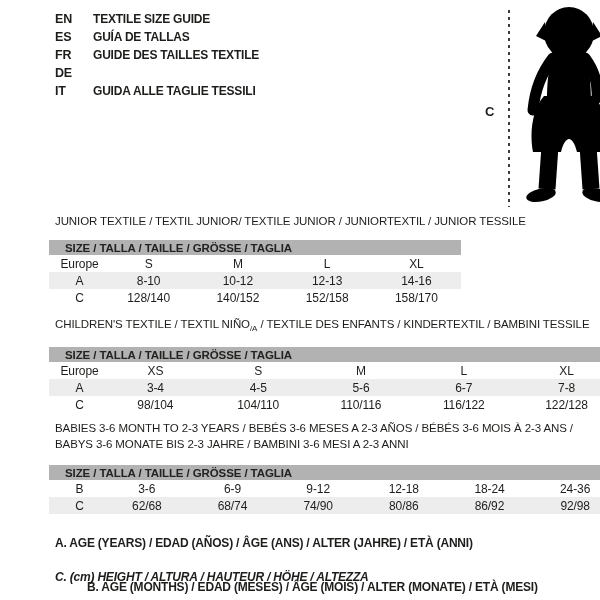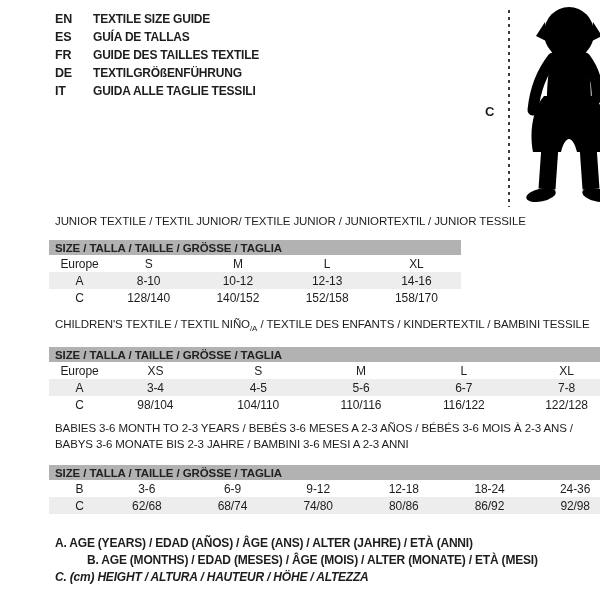--- a/index.html
+++ b/index.html
@@ -26,21 +26,21 @@
   .section-title { position:absolute; left:22px; font-size:11.5px; font-weight:400; letter-spacing:-0.1px; white-space:nowrap; }
   .section-title sub { font-size:8px; }
   .title-2line { line-height:16px; }
 
   
   .size-table { position:absolute; left:16px; }
   .w-junior { width:412px; }
   .w-wide   { width:569px; }
   .size-head {
     height:15px; background:#b2b2b2; display:flex; align-items:center;
-    padding-left:6px; font-size:11.5px; font-weight:700; color:#222220; letter-spacing:-0.1px;
+    padding-left:16px; font-size:11.5px; font-weight:700; color:#222220; letter-spacing:-0.1px;
   }
   .grid-row { display:grid; height:17px; align-items:center; font-size:12px; letter-spacing:-0.1px; }
   .grid-row.shade { background:#ededed; }
   .cols4 { grid-template-columns:55px repeat(4,1fr); }
   .cols5 { grid-template-columns:55px repeat(5,1fr); }
   .cols6 { grid-template-columns:55px repeat(6,1fr); }
   .row-label { padding-left:6px; text-align:center; }
   .cell { text-align:center; }
 
   
@@ -59,21 +59,20 @@
     <div class="lang-row">
       <span class="lang-code">ES</span>
       <span class="lang-label">GUÍA DE TALLAS</span>
     </div>
     <div class="lang-row">
       <span class="lang-code">FR</span>
       <span class="lang-label">GUIDE DES TAILLES TEXTILE</span>
     </div>
     <div class="lang-row">
       <span class="lang-code">DE</span>
-      <span class="lang-label">TEXTILGRÖßENFÜHRUNG</span>
     </div>
     <div class="lang-row">
       <span class="lang-code">IT</span>
       <span class="lang-label">GUIDA ALLE TAGLIE TESSILI</span>
     </div>
   </div>
 
   <div class="measure-line"></div>
   <div class="measure-label">C</div>
   <div class="baby-figure">
@@ -161,24 +160,24 @@
       <div class="cell">6-9</div>
       <div class="cell">9-12</div>
       <div class="cell">12-18</div>
       <div class="cell">18-24</div>
       <div class="cell">24-36</div>
     </div>
     <div class="grid-row cols6 shade">
       <div class="row-label">C</div>
       <div class="cell">62/68</div>
       <div class="cell">68/74</div>
-      <div class="cell">74/80</div>
+      <div class="cell">74/90</div>
       <div class="cell">80/86</div>
       <div class="cell">86/92</div>
       <div class="cell">92/98</div>
     </div>
   </div>
 
   <div class="legend-line" style="top:536px;">A. AGE (YEARS) / EDAD (AÑOS) / ÂGE (ANS) / ALTER (JAHRE) / ETÀ (ANNI)</div>
-  <div class="legend-line" style="top:553px;padding-left:32px;">B. AGE (MONTHS) / EDAD (MESES) / ÂGE (MOIS) / ALTER (MONATE) / ETÀ (MESI)</div>
+  <div class="legend-line" style="top:580px;padding-left:32px;">B. AGE (MONTHS) / EDAD (MESES) / ÂGE (MOIS) / ALTER (MONATE) / ETÀ (MESI)</div>
   <div class="legend-line" style="top:570px;font-style:italic;">C. (cm) HEIGHT / ALTURA / HAUTEUR / HÖHE / ALTEZZA</div>
 
 </div>
 
 </body></html>

